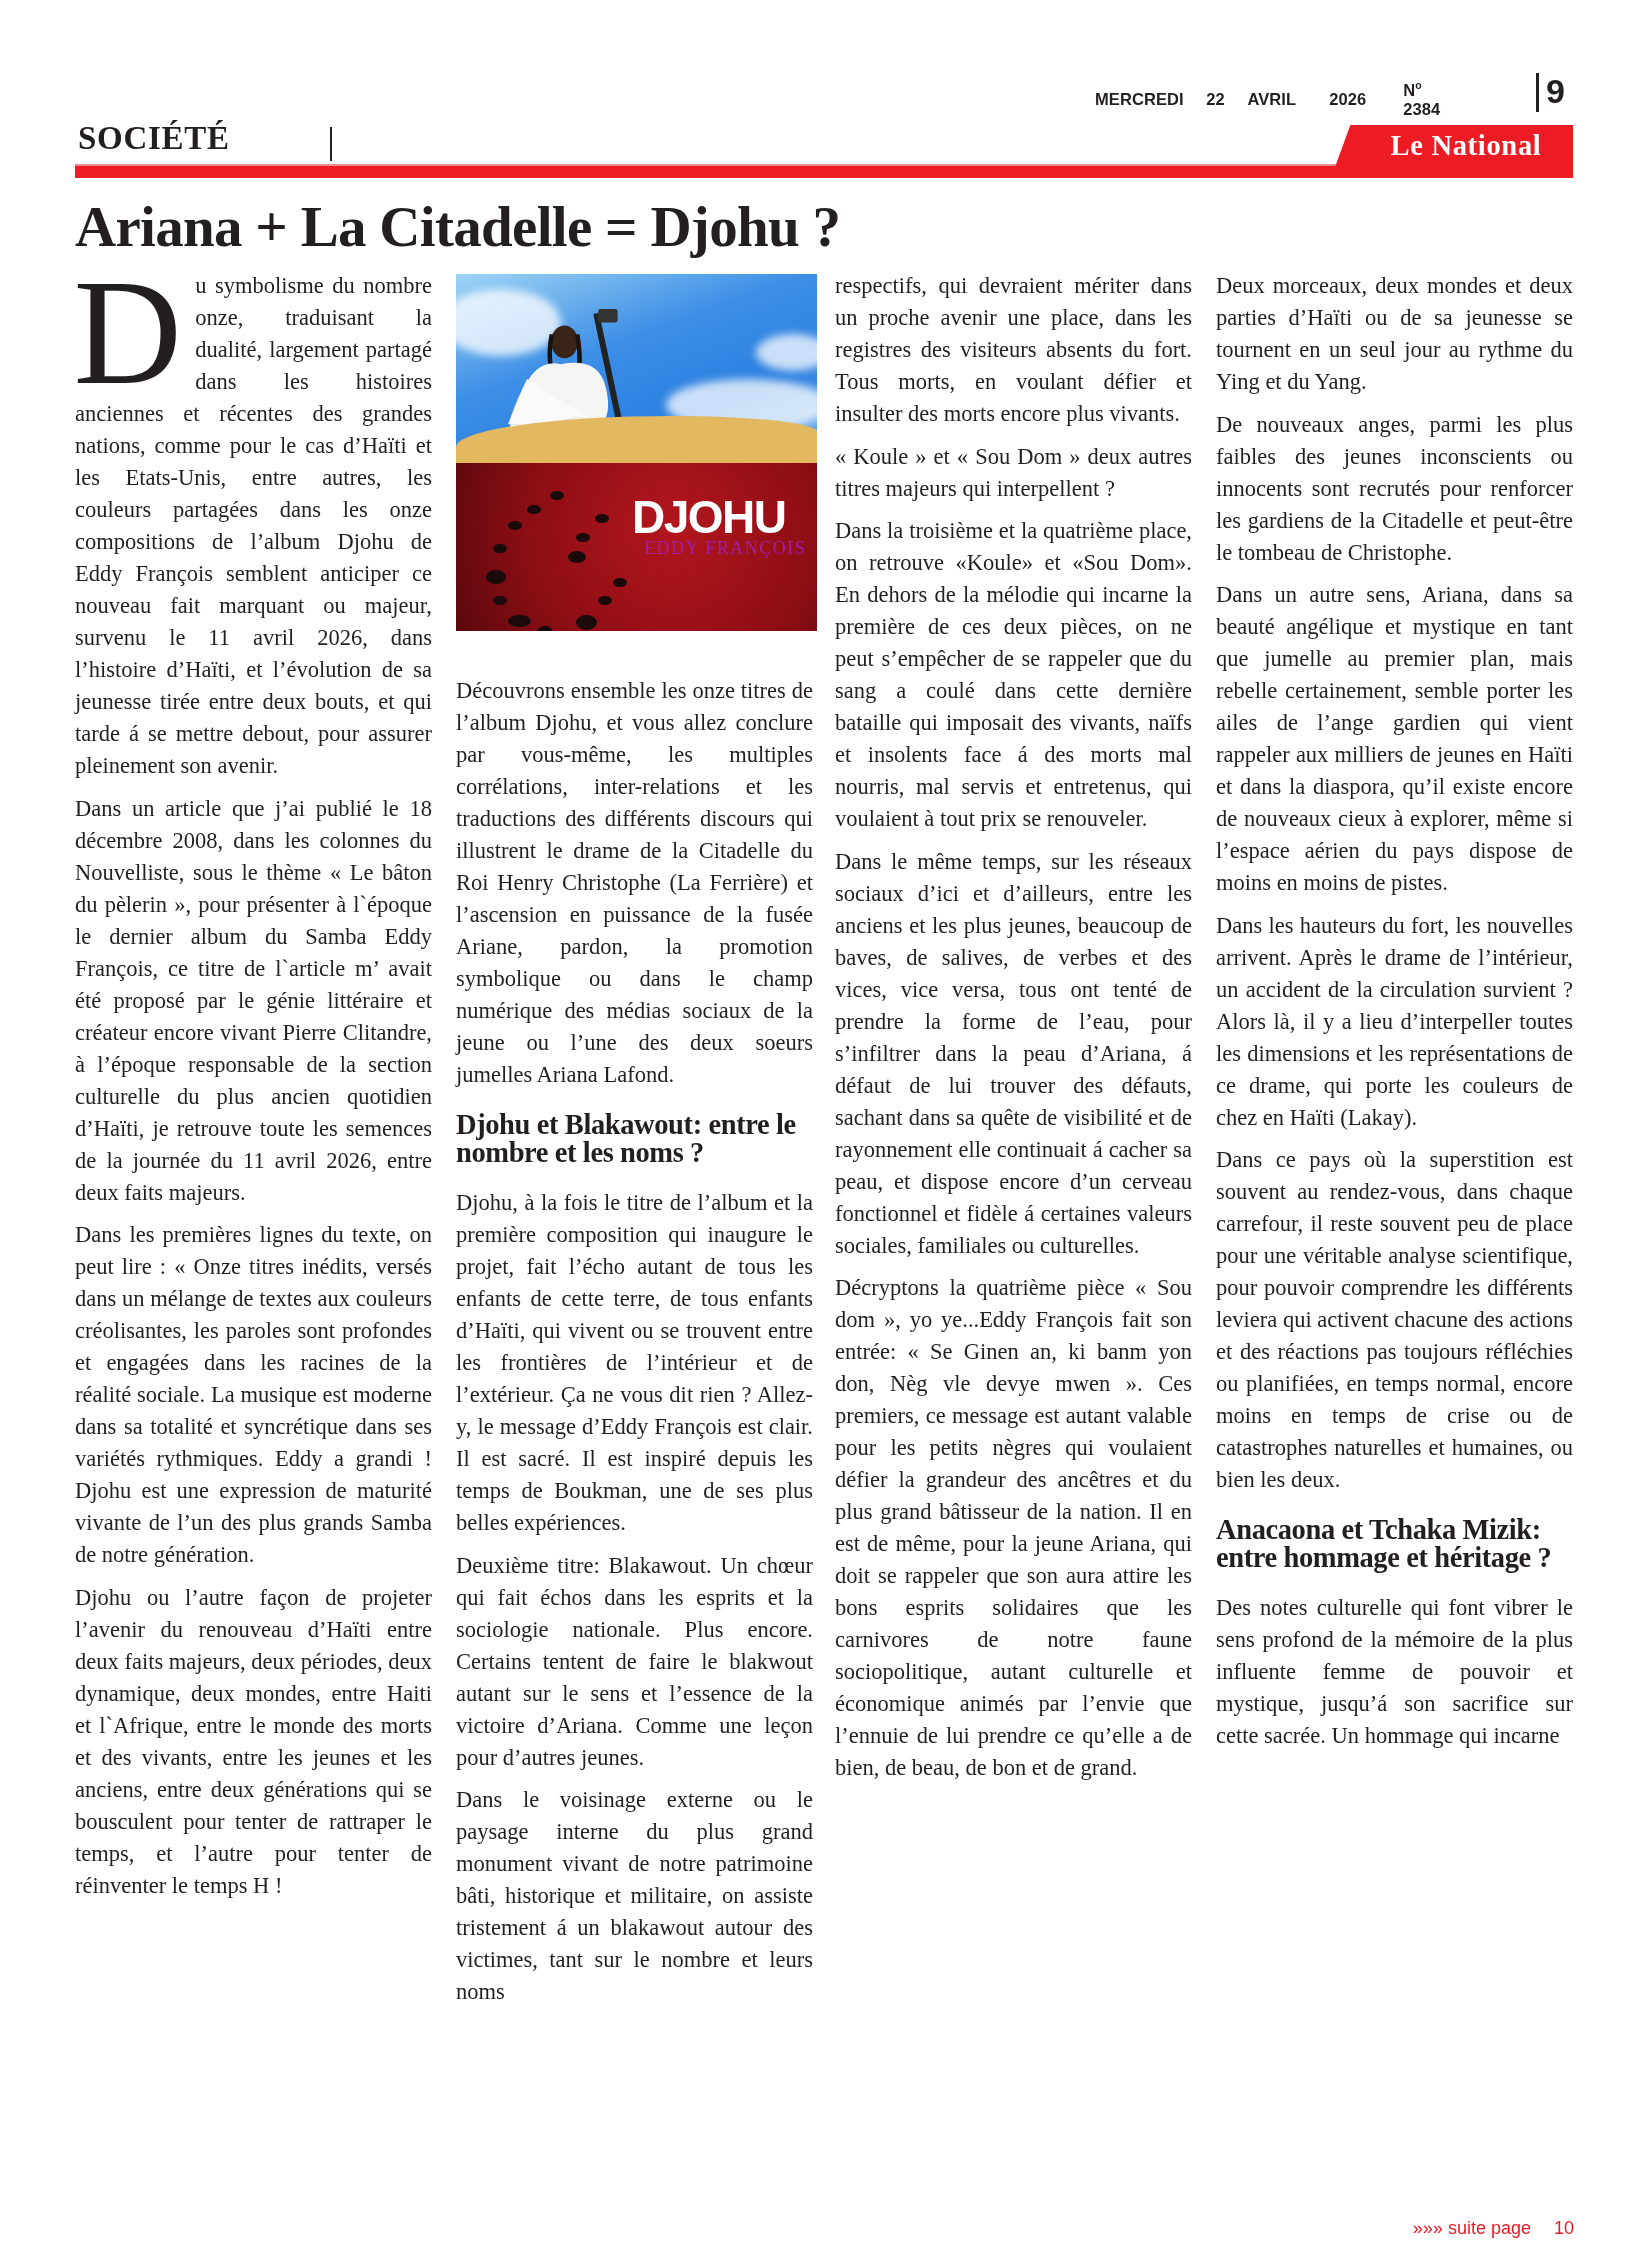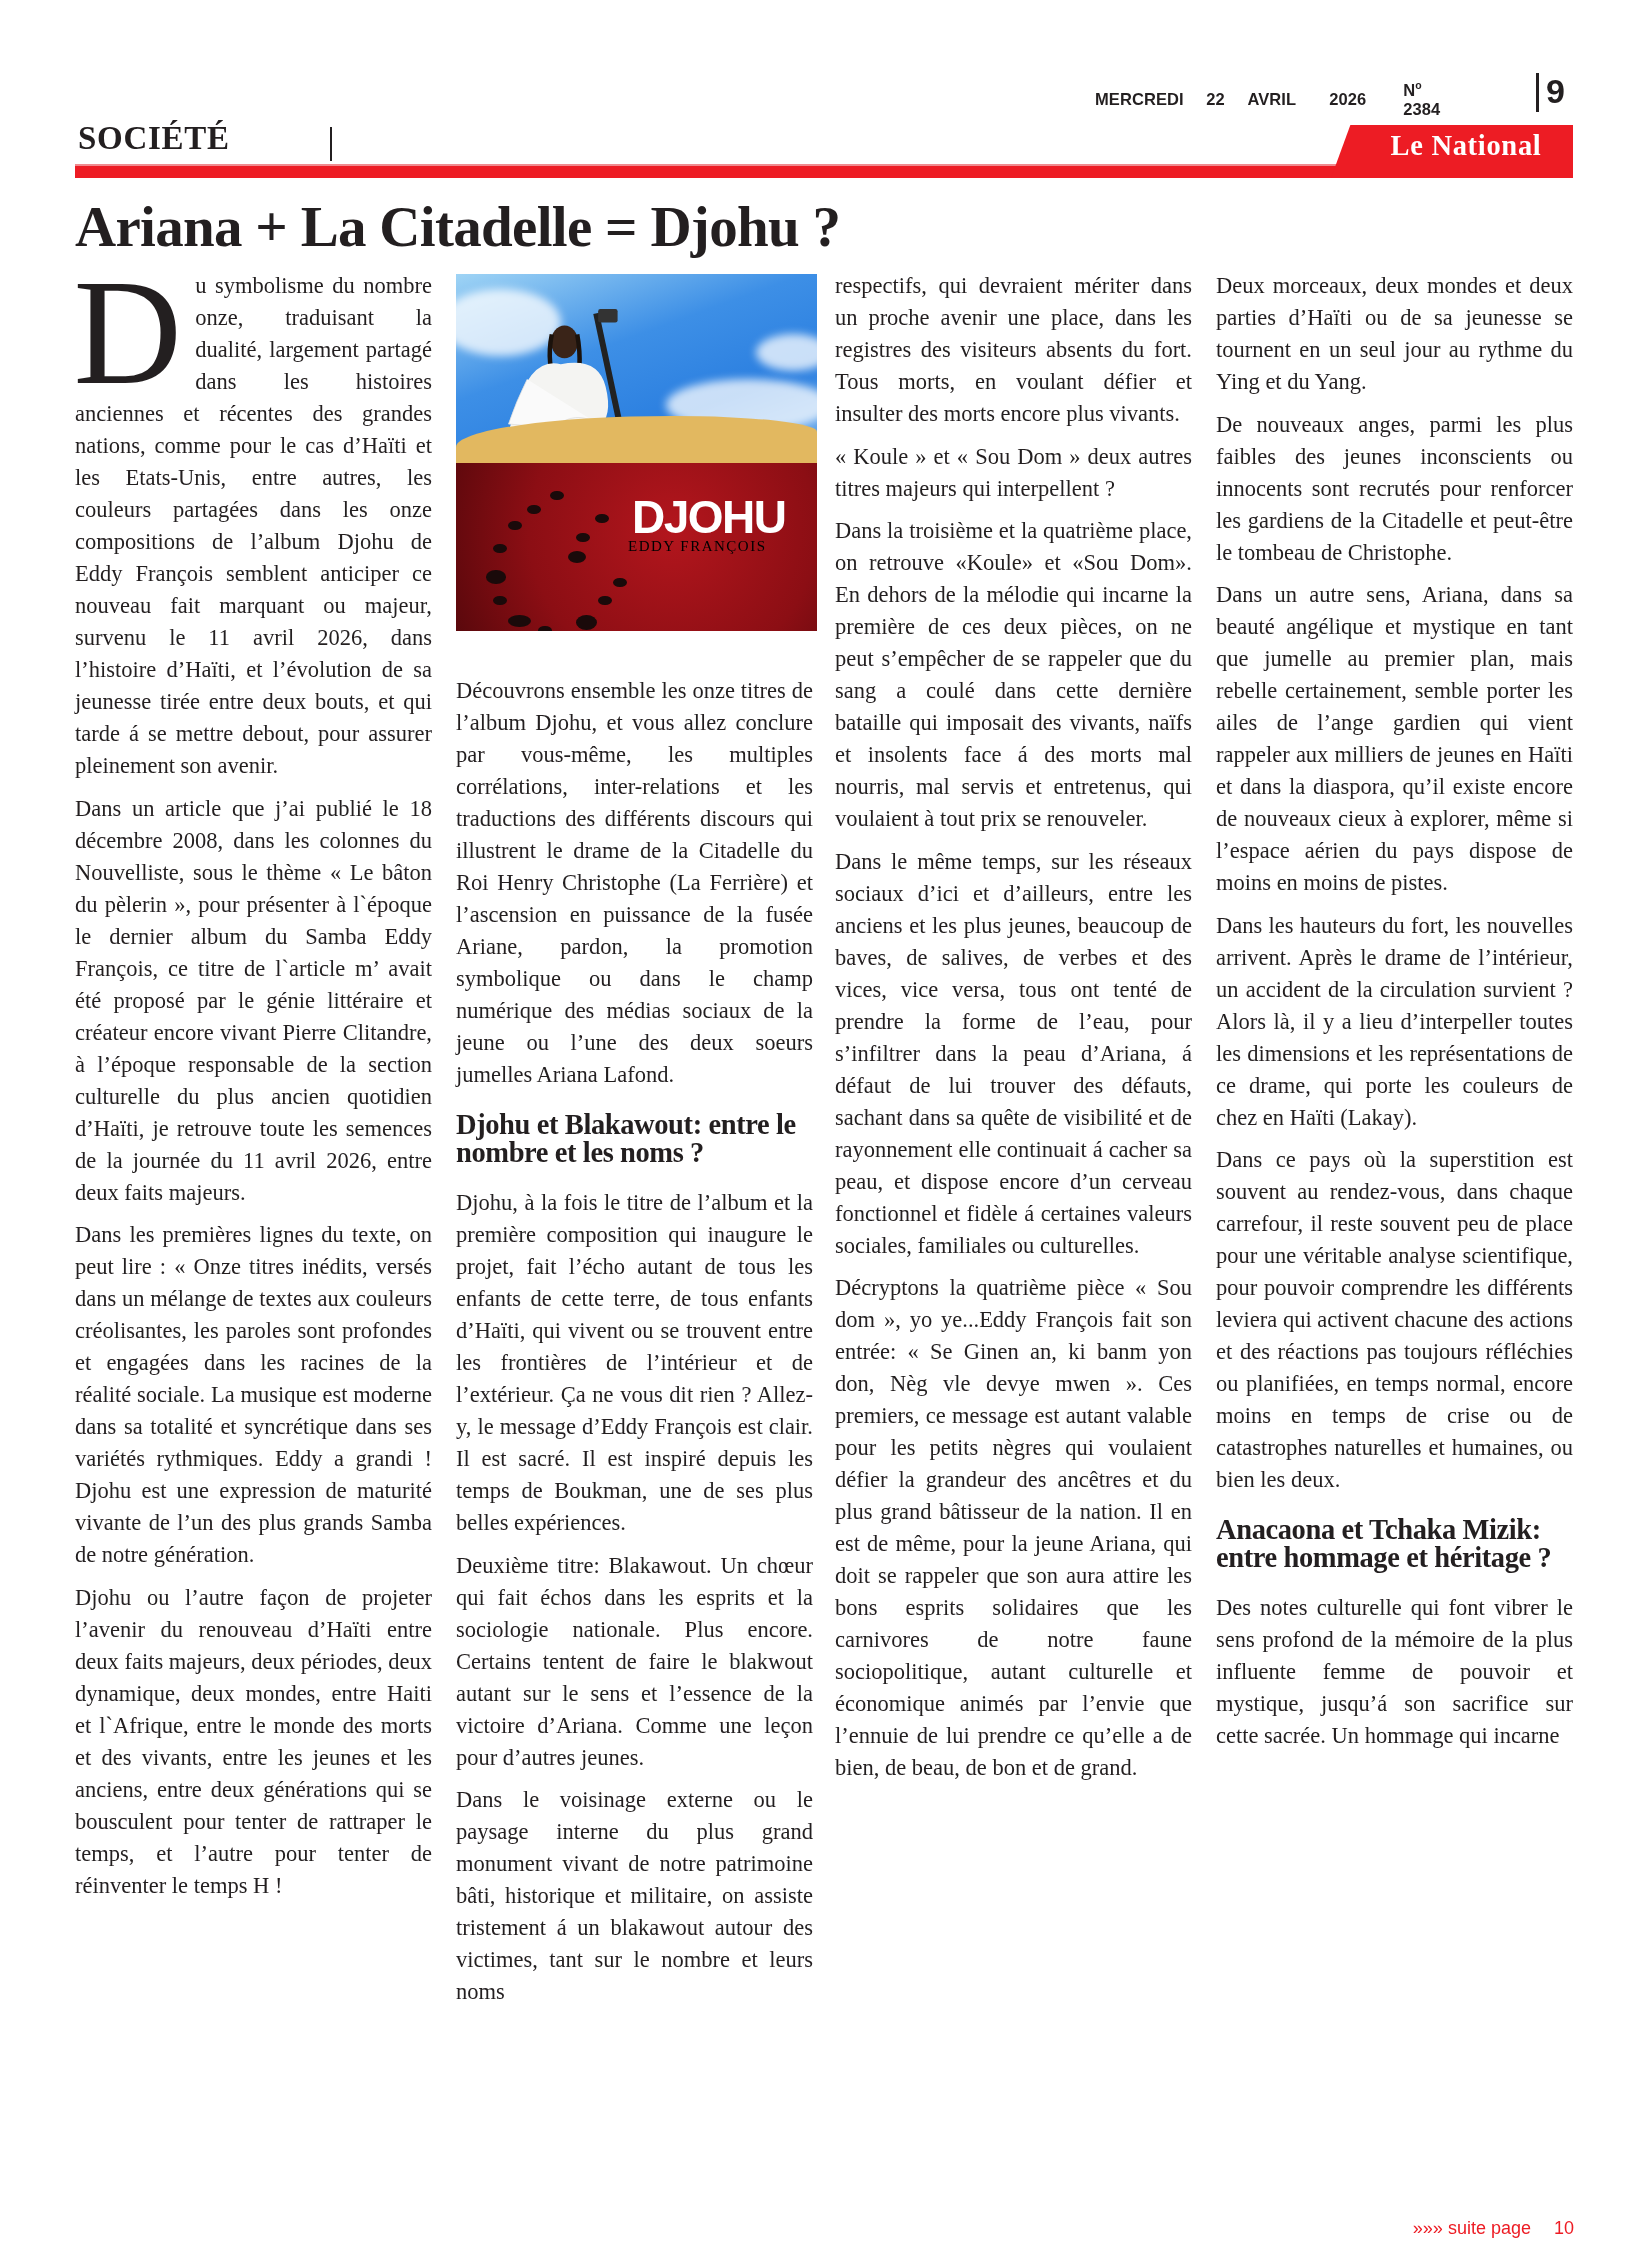--- a/index.html
+++ b/index.html
@@ -24,21 +24,21 @@
   .col4{left:1216px;}
   .dropcap{float:left;font-size:150px;line-height:112px;margin:6px 13.5px 0 -1.5px;font-family:"Liberation Serif","DejaVu Serif",serif;}
   .col h3{font-size:28.5px;line-height:28.5px;margin:19.5px 0 19.5px 0;font-weight:bold;text-align:left;letter-spacing:-0.4px;}
   .album{position:absolute;top:274px;left:456px;width:361px;height:357px;overflow:hidden;}
   .album .sky{position:absolute;left:0;top:0;width:100%;height:187px;background:linear-gradient(160deg,#9fd4f5 0%,#3d8fe6 40%,#2b7fe0 70%,#7fb9ef 100%);}
   .album .cloud{position:absolute;background:rgba(255,255,255,0.75);border-radius:50%;filter:blur(4.5px);}
   .album .sand{position:absolute;left:0;top:142px;width:100%;height:52px;background:#e2b860;border-radius:60% 40% 0 0/60% 30% 0 0;}
   .album .man{position:absolute;left:30px;top:22.5px;width:172px;height:142px;}
   .album .red{position:absolute;left:0;top:189px;width:100%;height:168px;background:radial-gradient(circle at 60% 40%,#b3161d 0%,#8c0e14 60%,#5a080c 100%);}
   .album .title{position:absolute;left:176px;top:216px;color:#fff;font-family:"Liberation Sans","DejaVu Sans",sans-serif;font-weight:bold;font-size:46px;letter-spacing:-1.5px;}
-  .album .artist{position:absolute;left:172px;top:264px;color:#000000;font-family:"Liberation Serif","DejaVu Serif",serif;font-size:15px;letter-spacing:1.5px;}
+  .album .artist{position:absolute;left:188px;top:264px;color:#a21caf;font-family:"Liberation Serif","DejaVu Serif",serif;font-size:18px;letter-spacing:1.5px;}
   .album .stone{position:absolute;width:13.5px;height:9px;background:#1a0a0a;border-radius:50%;}
   .suite{position:absolute;top:2218px;right:76px;color:#ed1c24;font-family:"Liberation Sans","DejaVu Sans",sans-serif;font-size:18px;}
   .suite .num{margin-left:18px;}
 </style>
 </head>
 <body>
 
 <div class="dateline">
   <span>MERCREDI</span>
   <span>22</span>

